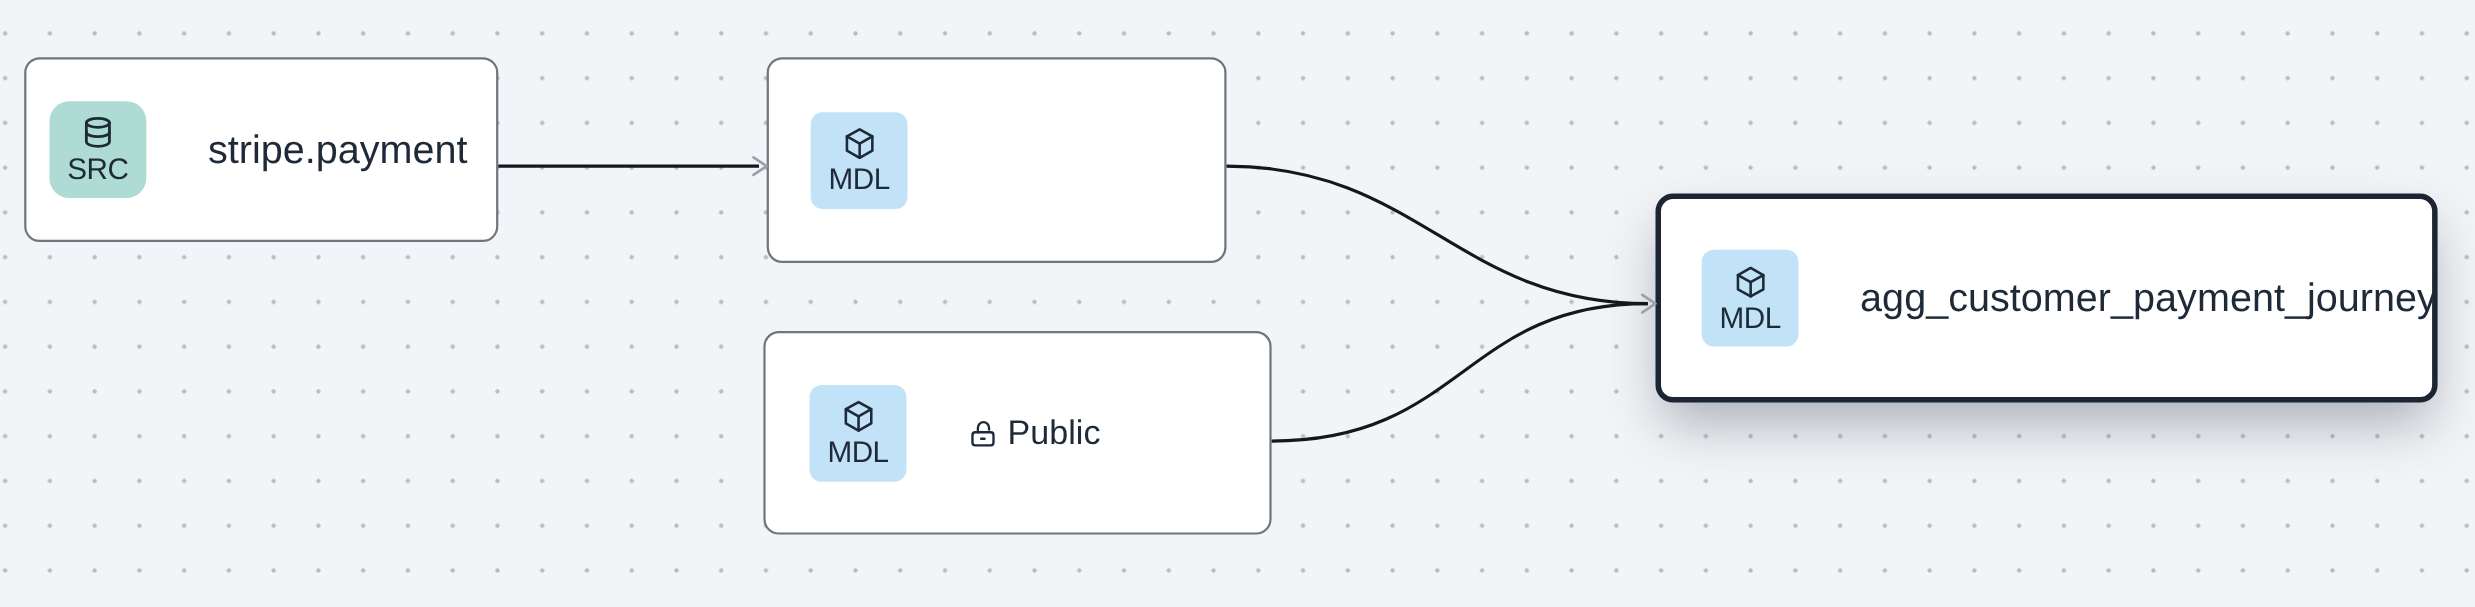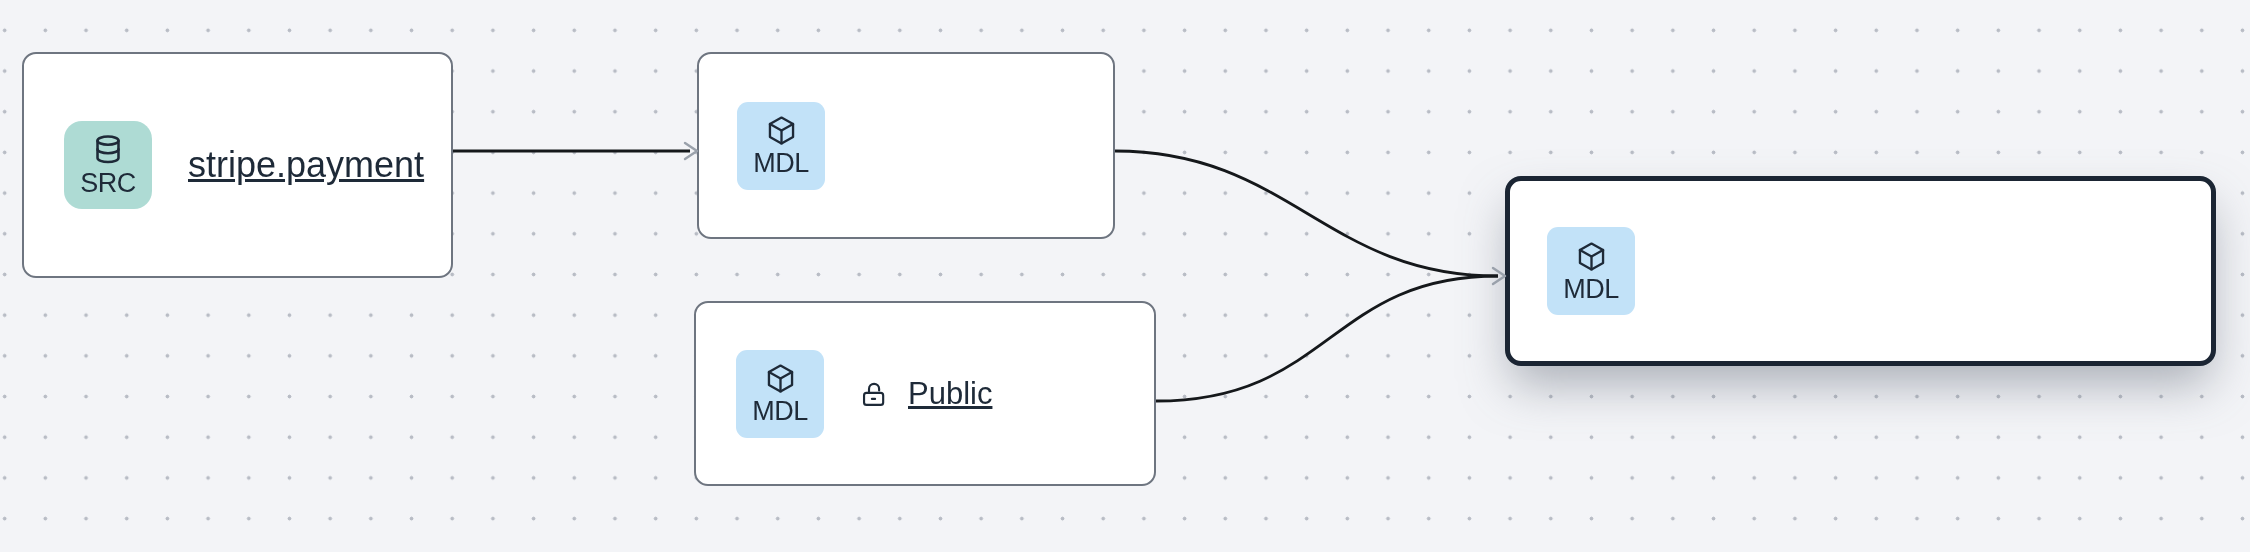--- a/index.html
+++ b/index.html
@@ -21,21 +21,21 @@
   }
   .node{
     position:absolute;
     background:#ffffff;
     border:2px solid #6e7580;
     border-radius:14px;
     display:flex;align-items:center;
     z-index:2;
     cursor:pointer;
   }
-  .node-stripe{left:22px;top:52px;width:431px;height:226px;padding-left:40px;}
+  .node-stripe{left:22px;top:52px;width:431px;height:168px;padding-left:21px;}
   .node-stg{left:697px;top:52px;width:418px;height:187px;padding-left:38px;}
   .node-fct{left:694px;top:301px;width:462px;height:185px;padding-left:40px;}
   .node-agg{
     left:1505px;top:176px;width:711px;height:190px;padding-left:37px;
     border:5px solid #1b2533;border-radius:16px;
     box-shadow:0 24px 48px -6px rgba(100,108,122,0.50);
   }
   .badge{
     width:88px;height:88px;border-radius:18px;
     flex:0 0 88px;
@@ -43,28 +43,28 @@
     gap:2px;
   }
   .badge-src{background:#aedbd4;}
   .badge-mdl{background:#c2e2f8;border-radius:11px;}
   .badge svg{display:block;}
   .badge-label{
     font-size:27px;line-height:28px;letter-spacing:-0.5px;
     font-weight:500;color:#1e2a38;
   }
   .node-text{
-    margin-left:36px;
-    display:flex;flex-direction:column;justify-content:center;text-decoration:underline;
+    margin-left:56px;
+    display:flex;flex-direction:column;justify-content:center;
   }
   .node-title{
     font-size:36px;line-height:44px;font-weight:500;color:#1e2a38;white-space:nowrap;
   }
   .node-tag{
-    display:flex;align-items:center;gap:21px;margin-top:1px;height:34px;
+    display:flex;align-items:center;gap:9px;margin-top:1px;height:34px;
   }
   .node-tag svg{display:block;}
   .tag-label{font-size:31px;line-height:34px;font-weight:400;color:#1e2a38;}
 </style>
 </head>
 <body>
 
 <div class="canvas">
 
   <svg class="edges" viewBox="0 0 2250 552" fill="none" xmlns="http://www.w3.org/2000/svg">
@@ -136,15 +136,18 @@
     <div class="badge badge-mdl">
       <span>
         <svg width="33" height="33" viewBox="0 0 24 24" fill="none" stroke="#1e2a38" stroke-width="1.7" stroke-linecap="round" stroke-linejoin="round">
           <path d="M12 2.6 L20.4 7.3 V16.7 L12 21.4 L3.6 16.7 V7.3 Z"></path>
           <path d="M3.6 7.3 L12 12 L20.4 7.3"></path>
           <path d="M12 12 V21.4"></path>
         </svg>
       </span>
       <span class="badge-label">MDL</span>
     </div>
+    <div class="node-text">
+      <span class="node-title">agg_customer_payment_journey</span>
+    </div>
   </div>
 
 </div>
 
 </body></html>

